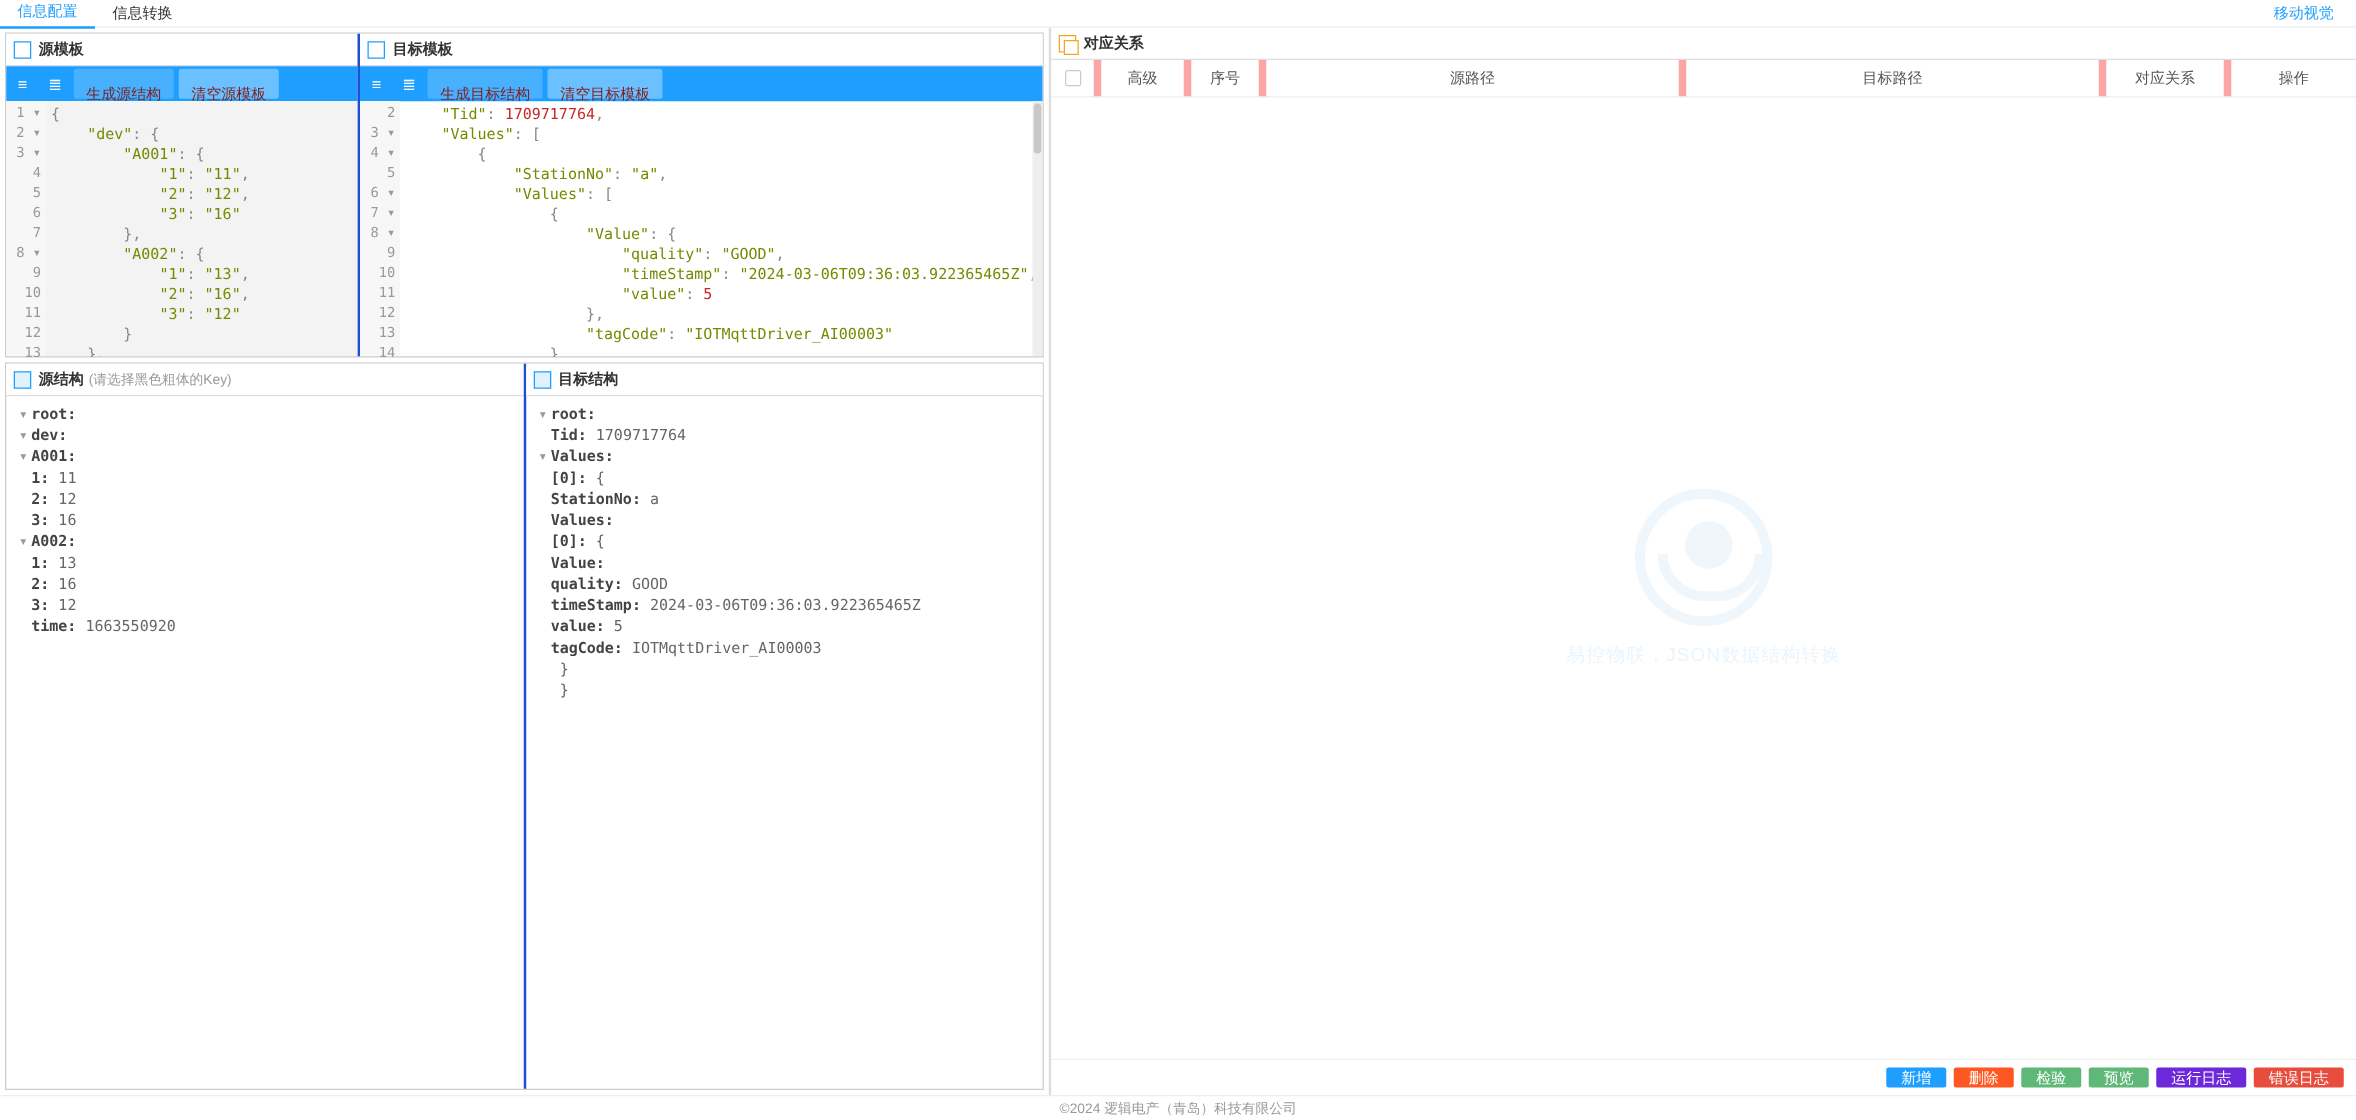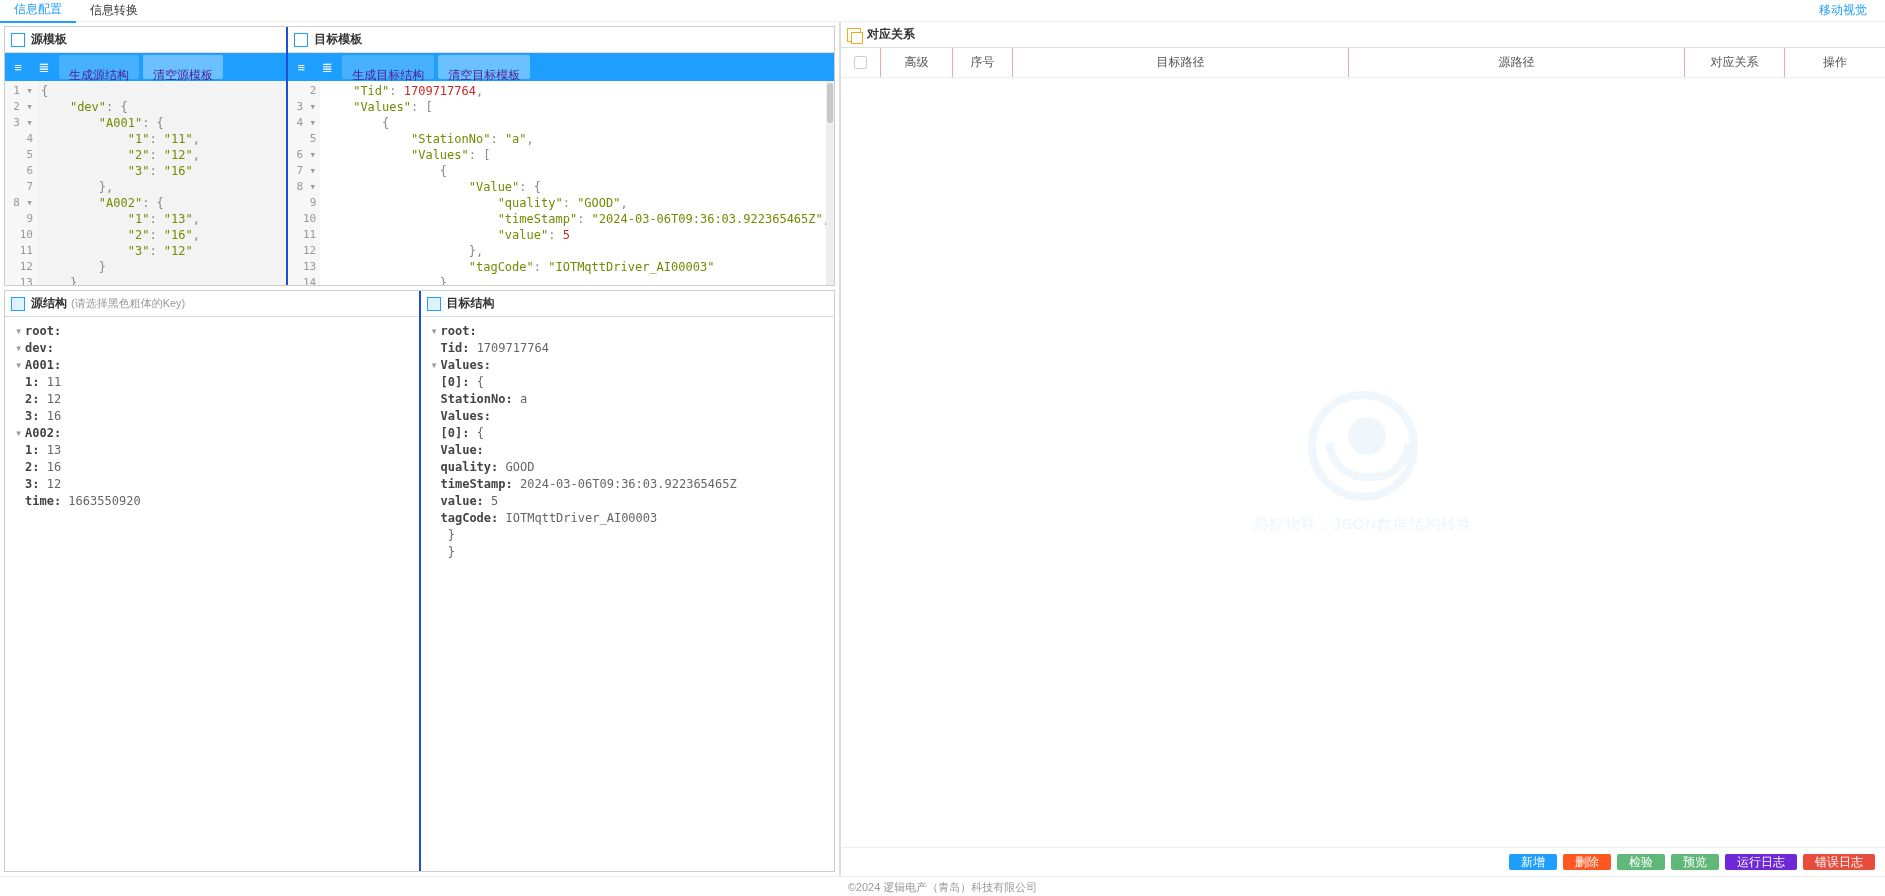--- a/index.html
+++ b/index.html
@@ -24,21 +24,21 @@
   .half { flex: 1; display: flex; flex-direction: column; }
   .half + .half { border-left: 2px solid #1d4ed8; }
 
   .panel-header { display: flex; align-items: center; height: 26px; padding: 0 6px; background: #fff; border-bottom: 1px solid #ddd; font-weight: bold; }
   .panel-header .icon-box { width: 14px; height: 14px; border: 1.5px solid #1e9fff; margin-right: 6px; display: inline-flex; }
   .panel-header .icon-box.solid { background: #1e9fff22; }
   .panel-header .hint { font-weight: normal; color: #999; margin-left: 4px; font-size: 11px; }
 
   .blue-toolbar { display: flex; align-items: center; height: 28px; background: #1e9fff; gap: 4px; padding: 0 2px; }
   .blue-toolbar .tb-icon { width: 22px; height: 22px; display: flex; align-items: center; justify-content: center; color: #fff; cursor: pointer; font-size: 13px; }
-  .blue-toolbar .tb-btn { height: 22px; padding: 12px 10px; color: #4c1d95; border: none; border-radius: 2px; font-size: 12px; cursor: pointer; background: #47b0ff; }
+  .blue-toolbar .tb-btn { height: 22px; padding: 12px 10px; color: #7f1d1d; border: none; border-radius: 2px; font-size: 12px; cursor: pointer; background: #47b0ff; }
   .blue-toolbar .tb-btn.alt { background: #6bc0ff; }
 
   .code-area { flex: 1; display: flex; font-family: Consolas, Menlo, monospace; font-size: 12px; overflow: auto; position: relative; }
   .gutter { width: 32px; background: #f7f7f7; color: #999; text-align: right; padding: 2px 4px 2px 0; user-select: none; flex-shrink: 0; }
   .gutter div { line-height: 16px; }
   .code-lines { flex: 1; padding: 2px 4px; white-space: pre; line-height: 16px; }
   .code-lines .line { height: 16px; }
   .code-lines .line.hl { background: #fdf6e3; }
   .tok-key { color: #718c00; }
   .tok-str { color: #718c00; }
@@ -54,21 +54,21 @@
   .tree .caret { display: inline-block; width: 10px; color: #999; }
   .tree .k { font-weight: bold; }
   .tree .v { color: #666; }
 
   
   .rel-header { display: flex; align-items: center; height: 26px; padding: 0 6px; font-weight: bold; border-bottom: 1px solid #ddd; }
   .rel-header .icon-box { width: 14px; height: 14px; border: 1.5px solid #f5a623; margin-right: 6px; position: relative; }
   .rel-header .icon-box::after { content: ""; position: absolute; right: -3px; bottom: -3px; width: 10px; height: 10px; border: 1.5px solid #f5a623; background: #fff; }
 
   .table-head { display: flex; height: 30px; align-items: stretch; border-bottom: 1px solid #eee; color: #555; }
-  .table-head .th { display: flex; align-items: center; justify-content: center; border-right: 1px solid #fca5a5; }
+  .table-head .th { display: flex; align-items: center; justify-content: center; border-right: 6px solid #fca5a5; }
   .table-head .th:last-child { border-right: none; }
   .table-head .th.chk { width: 40px; }
   .table-head .th.c1 { width: 72px; }
   .table-head .th.c2 { width: 60px; }
   .table-head .th.c3 { flex: 1.2; }
   .table-head .th.c4 { flex: 1.2; }
   .table-head .th.c5 { width: 100px; }
   .table-head .th.c6 { width: 100px; }
   .chkbox { width: 13px; height: 13px; border: 1px solid #ccc; border-radius: 2px; }
 
@@ -220,22 +220,22 @@
     <div class="rel-header">
       <span class="icon-box"></span>
       <span>对应关系</span>
     </div>
     <div class="table-head">
       <div class="th chk">
           <span class="chkbox"></span>
         </div>
       <div class="th c1">高级</div>
       <div class="th c2">序号</div>
+      <div class="th c3">源路径</div>
       <div class="th c4">目标路径</div>
-      <div class="th c3">源路径</div>
       <div class="th c5">对应关系</div>
       <div class="th c6">操作</div>
     </div>
     <div class="watermark">
       <div class="logo"></div>
       <div class="wm-text">易控物联，JSON数据结构转换</div>
     </div>
     <div class="bottom-btns">
       <button class="btn blue">新增</button>
       <button class="btn red">删除</button>

